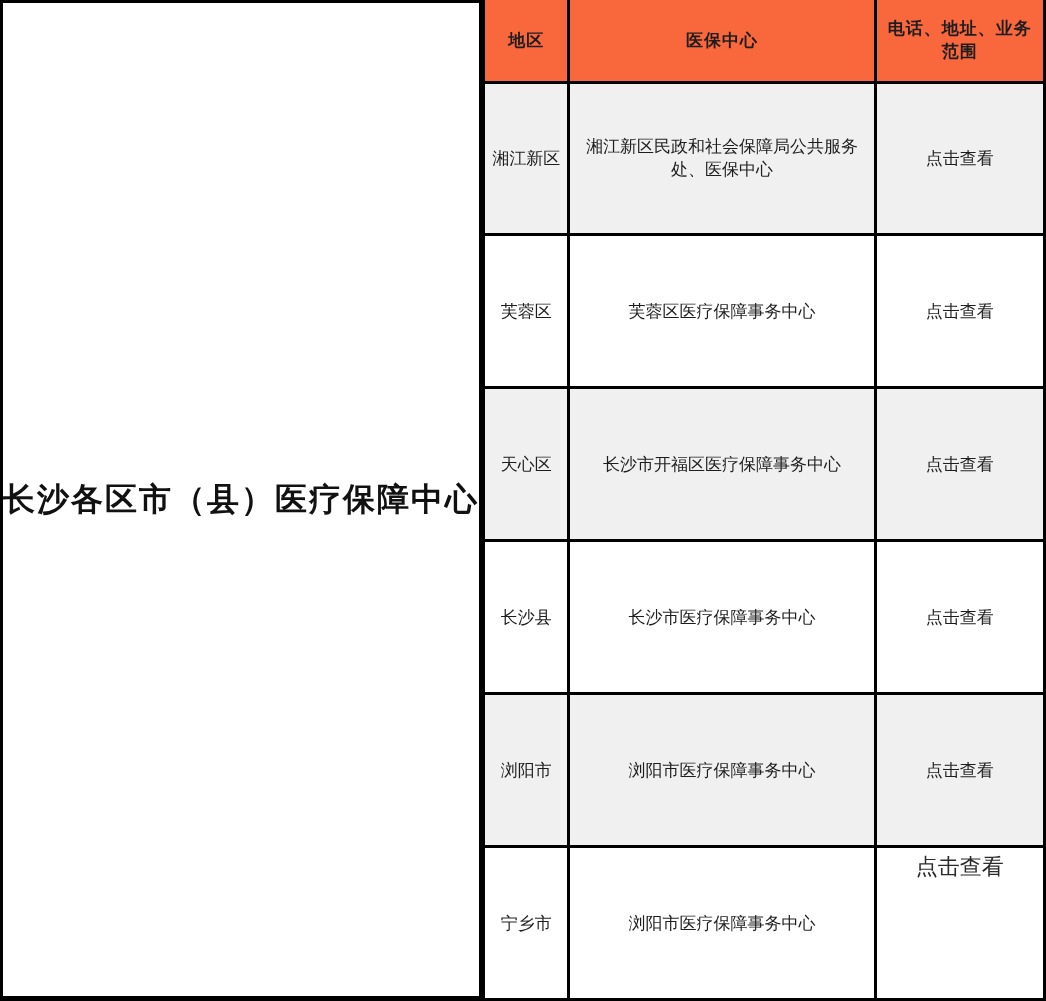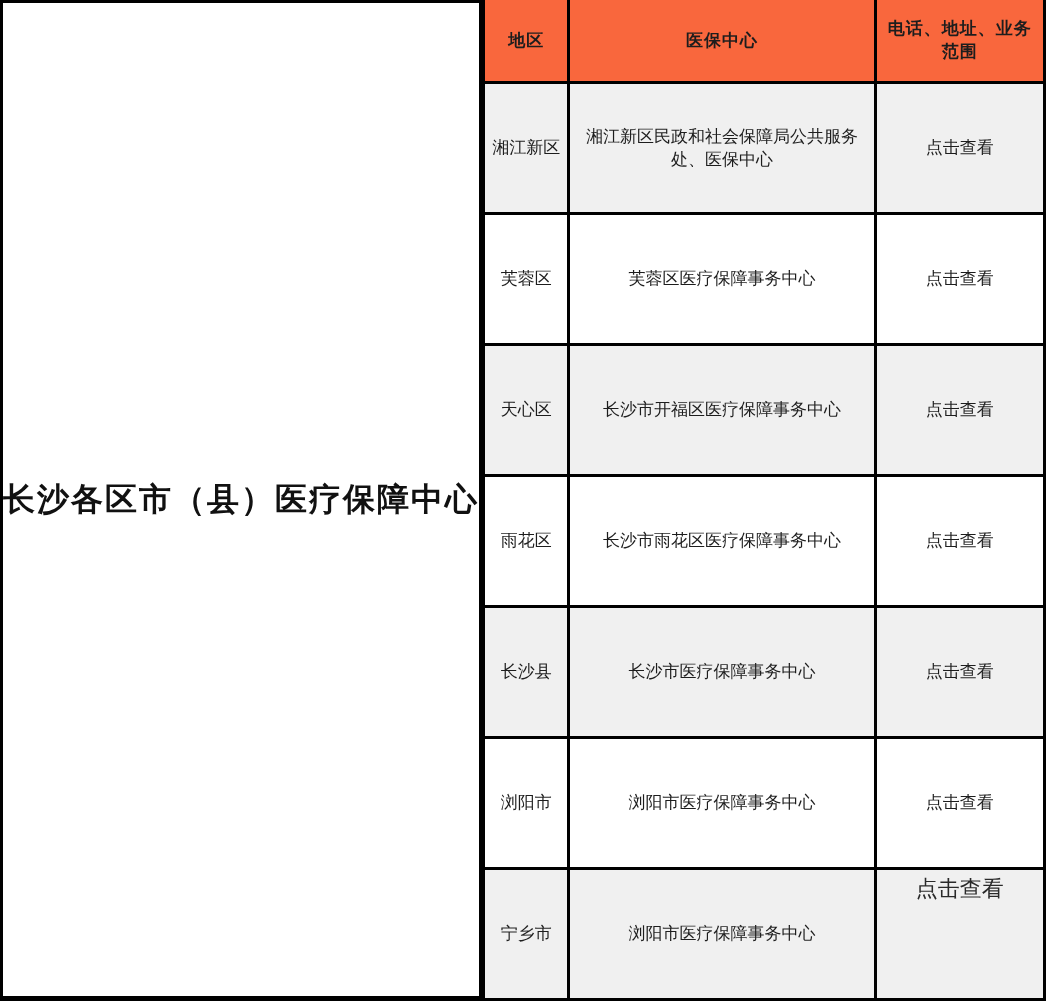--- a/index.html
+++ b/index.html
@@ -115,25 +115,20 @@
         <td>芙蓉区</td>
         <td>芙蓉区医疗保障事务中心</td>
         <td class="action-cell">点击查看</td>
       </tr>
       <tr>
         <td>天心区</td>
         <td>长沙市开福区医疗保障事务中心</td>
         <td class="action-cell">点击查看</td>
       </tr>
       <tr>
-        <td>雨花区</td>
-        <td>长沙市雨花区医疗保障事务中心</td>
-        <td class="action-cell">点击查看</td>
-      </tr>
-      <tr>
         <td>长沙县</td>
         <td>长沙市医疗保障事务中心</td>
         <td class="action-cell">点击查看</td>
       </tr>
       <tr>
         <td>浏阳市</td>
         <td>浏阳市医疗保障事务中心</td>
         <td class="action-cell">点击查看</td>
       </tr>
       <tr>

